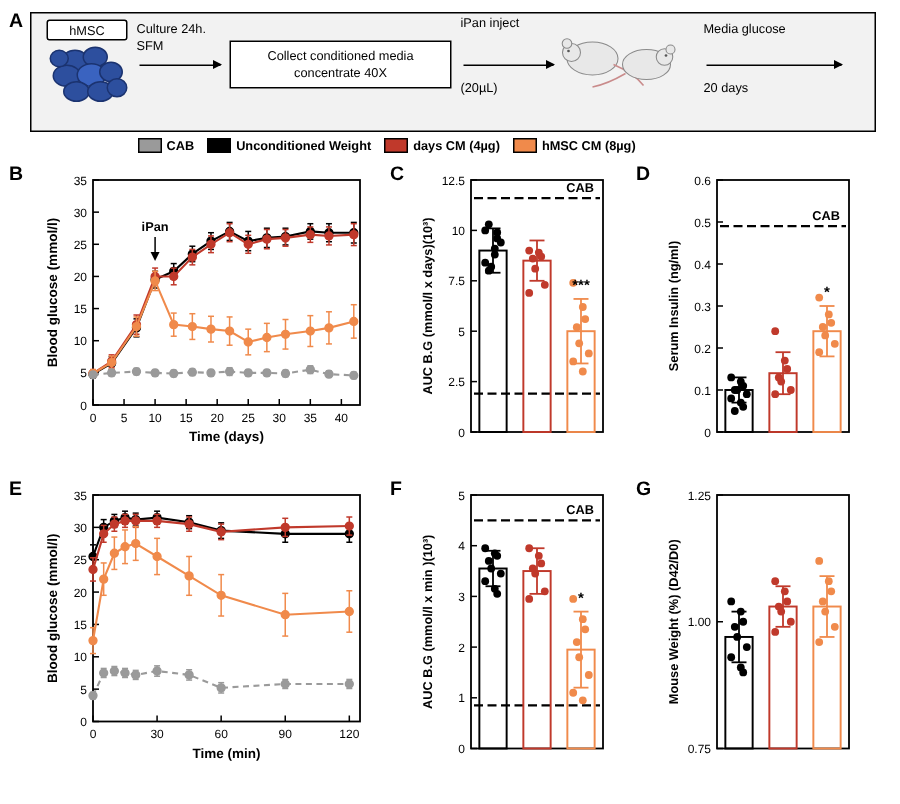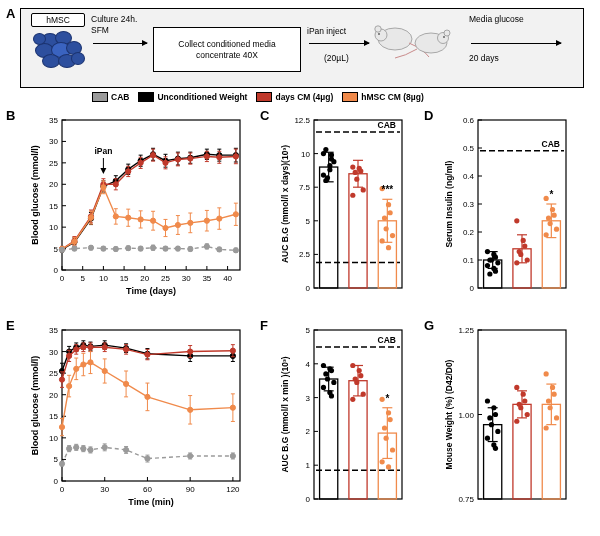--- a/index.html
+++ b/index.html
@@ -69,26 +69,26 @@
     <span style="left:33px;top:12px;width:14px;height:12px;"></span>
     <span style="left:9px;top:25px;width:16px;height:12px;"></span>
     <span style="left:25px;top:25px;width:16px;height:12px;"></span>
     <span style="left:0px;top:4px;width:11px;height:10px;"></span>
     <span style="left:38px;top:23px;width:12px;height:11px;"></span>
   </div>
 
   <div class="schem-text" style="left:70px;top:5px;width:62px;">Culture 24h.<br>SFM</div>
   <div class="arrow" style="left:72px;top:34px;width:54px;"></div>
 
-  <div class="schem-node" style="left:132px;top:18px;width:148px;height:45px;">
+  <div class="schem-node" style="left:132px;top:18px;width:148px;height:32px;">
     <span>Collect conditioned media<br>concentrate 40X</span>
   </div>
 
-  <div class="schem-text" style="left:286px;top:17px;width:64px;">iPan inject</div>
-  <div class="schem-text" style="left:303px;top:44px;width:64px;">(20µL)</div>
+  <div class="schem-text" style="left:286px;top:1px;width:64px;">iPan inject</div>
+  <div class="schem-text" style="left:286px;top:44px;width:64px;">(20µL)</div>
   <div class="arrow" style="left:288px;top:34px;width:60px;"></div>
 
   <svg width="90" height="46" style="left:352px;top:10px;">
     <g fill="#e8e8e8" stroke="#8a8a8a" stroke-width="0.7">
       <ellipse cx="22" cy="20" rx="17" ry="11"></ellipse>
       <circle cx="8" cy="16" r="6"></circle>
       <ellipse cx="5" cy="10" rx="3.2" ry="3.2"></ellipse>
       <path d="M36 24 q14 6 20 14" fill="none" stroke="#c98b8b" stroke-width="1"></path>
       <ellipse cx="58" cy="24" rx="16" ry="10"></ellipse>
       <circle cx="70" cy="19" r="5.5"></circle>

